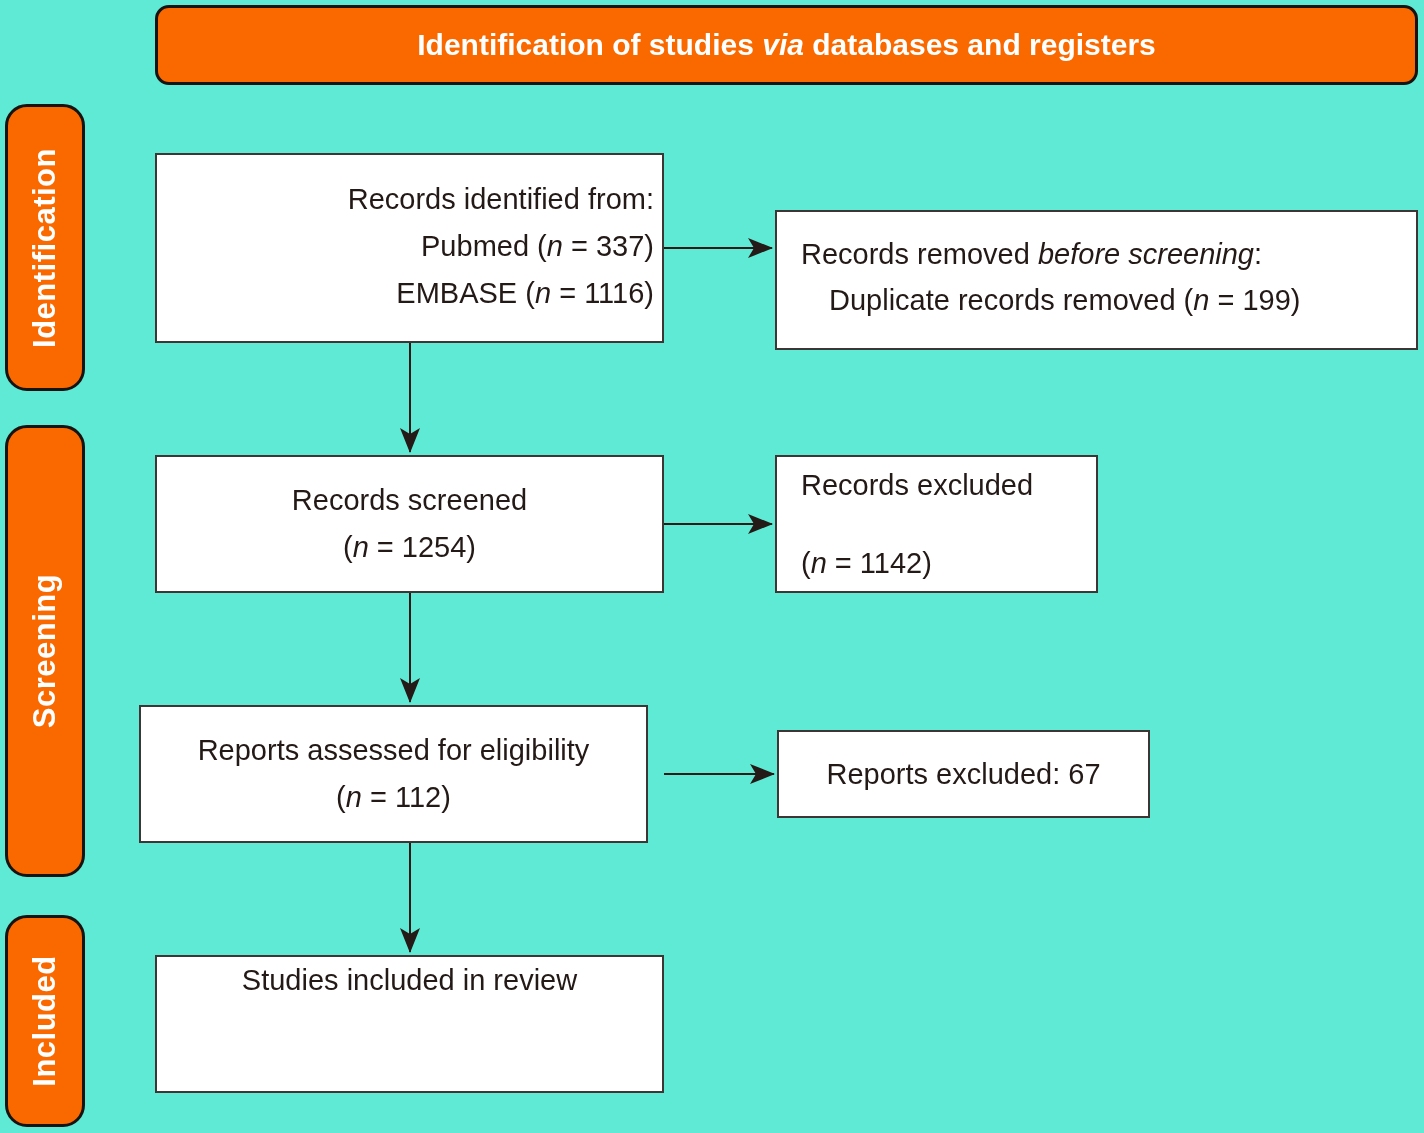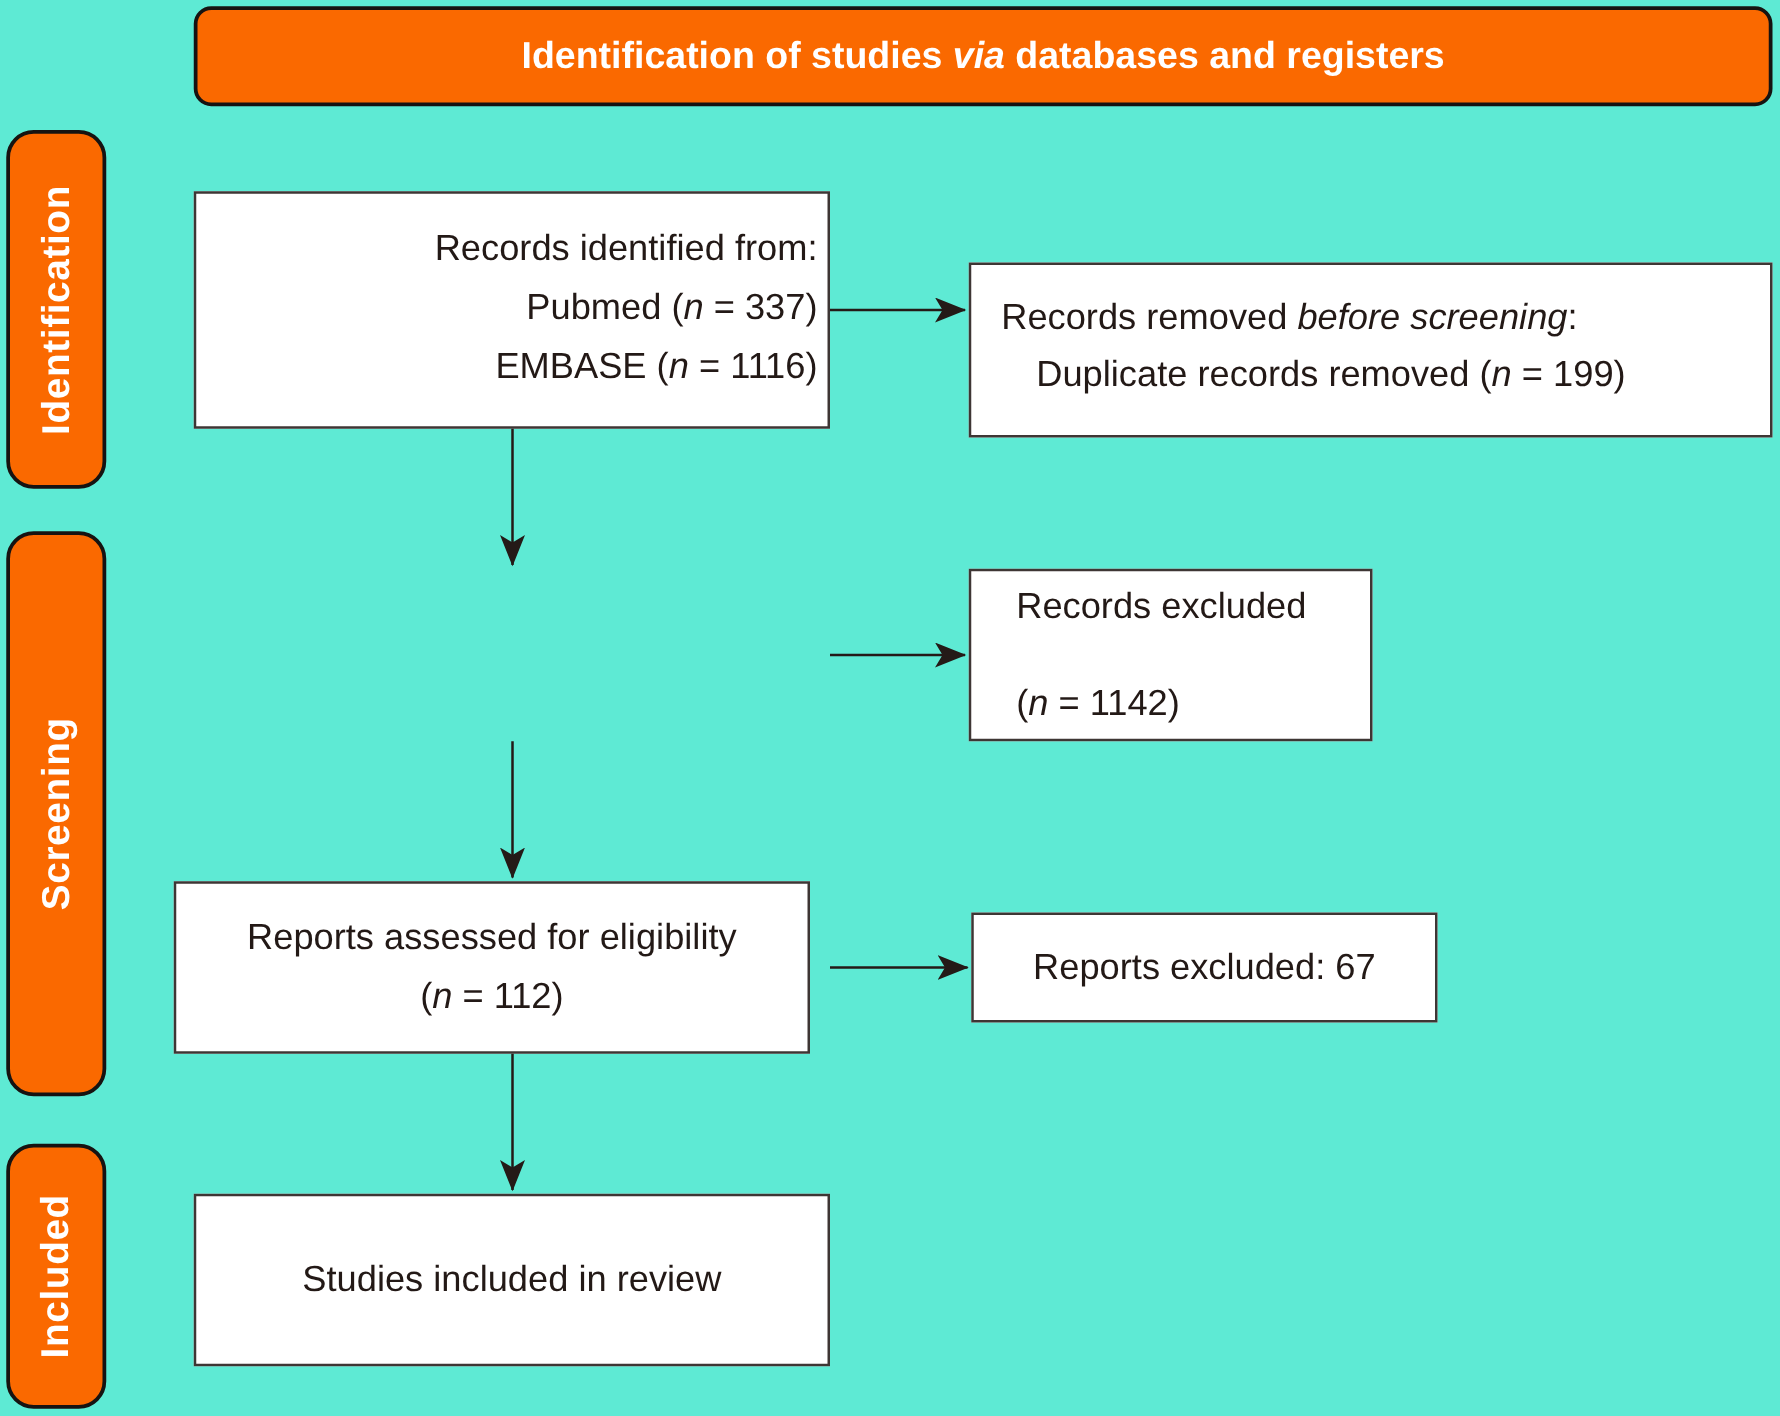--- a/index.html
+++ b/index.html
@@ -57,27 +57,27 @@
     color:var(--text-dark);
   }
   .it{font-style:italic;}
   .indent{padding-left:28px;}
 
   .box-identified{left:155px;top:153px;width:509px;height:190px;padding:21px 8px 0 28px;text-align:right;}
   .box-removed{left:775px;top:178px;width:643px;height:140px;padding:19px 12px 0 24px;line-height:46px;margin-top:32px;}
   .box-screened{left:155px;top:455px;width:509px;height:138px;
     display:flex;flex-direction:column;justify-content:center;text-align:center;}
   .box-records-excluded{left:775px;top:455px;width:323px;height:138px;
-    display:flex;flex-direction:column;justify-content:center;text-align:left;padding-left:36px;gap:31px;}
+    display:flex;flex-direction:column;justify-content:center;text-align:left;padding-left:24px;gap:31px;}
   .box-assessed{left:139px;top:705px;width:509px;height:138px;
     display:flex;flex-direction:column;justify-content:center;text-align:center;}
   .box-reports-excluded{left:777px;top:730px;width:373px;height:88px;
     display:flex;align-items:center;justify-content:center;text-align:center;}
   .box-included{left:155px;top:955px;width:509px;height:138px;
-    display:flex;flex-direction:column;justify-content:center;text-align:center;}
+    display:flex;flex-direction:row;justify-content:center;text-align:center;}
 
   .arrow-layer{
     position:absolute;left:0;top:0;width:1424px;height:1133px;
     pointer-events:none;
   }
 </style>
 </head>
 <body>
 
 <div class="canvas">
@@ -100,20 +100,24 @@
     <div><span>Records identified from:</span></div>
     <div class="indent"><span>Pubmed (</span><span class="it">n</span><span> = 337)</span></div>
     <div class="indent"><span>EMBASE (</span><span class="it">n</span><span> = 1116)</span></div>
   </div>
 
   <div class="flow-box box-removed">
     <div><span>Records removed </span><span class="it">before screening</span><span>:</span></div>
     <div class="indent"><span>Duplicate records removed (</span><span class="it">n</span><span> = 199)</span></div>
   </div>
 
+  <div class="flow-box box-screened">
+    <div><span>Records screened</span></div>
+    <div><span>(</span><span class="it">n</span><span> = 1254)</span></div>
+  </div>
 
   <div class="flow-box box-records-excluded">
     <div><span>Records excluded</span></div>
     <div><span>(</span><span class="it">n</span><span> = 1142)</span></div>
   </div>
 
   <div class="flow-box box-assessed">
     <div><span>Reports assessed for eligibility</span></div>
     <div><span>(</span><span class="it">n</span><span> = 112)</span></div>
   </div>

